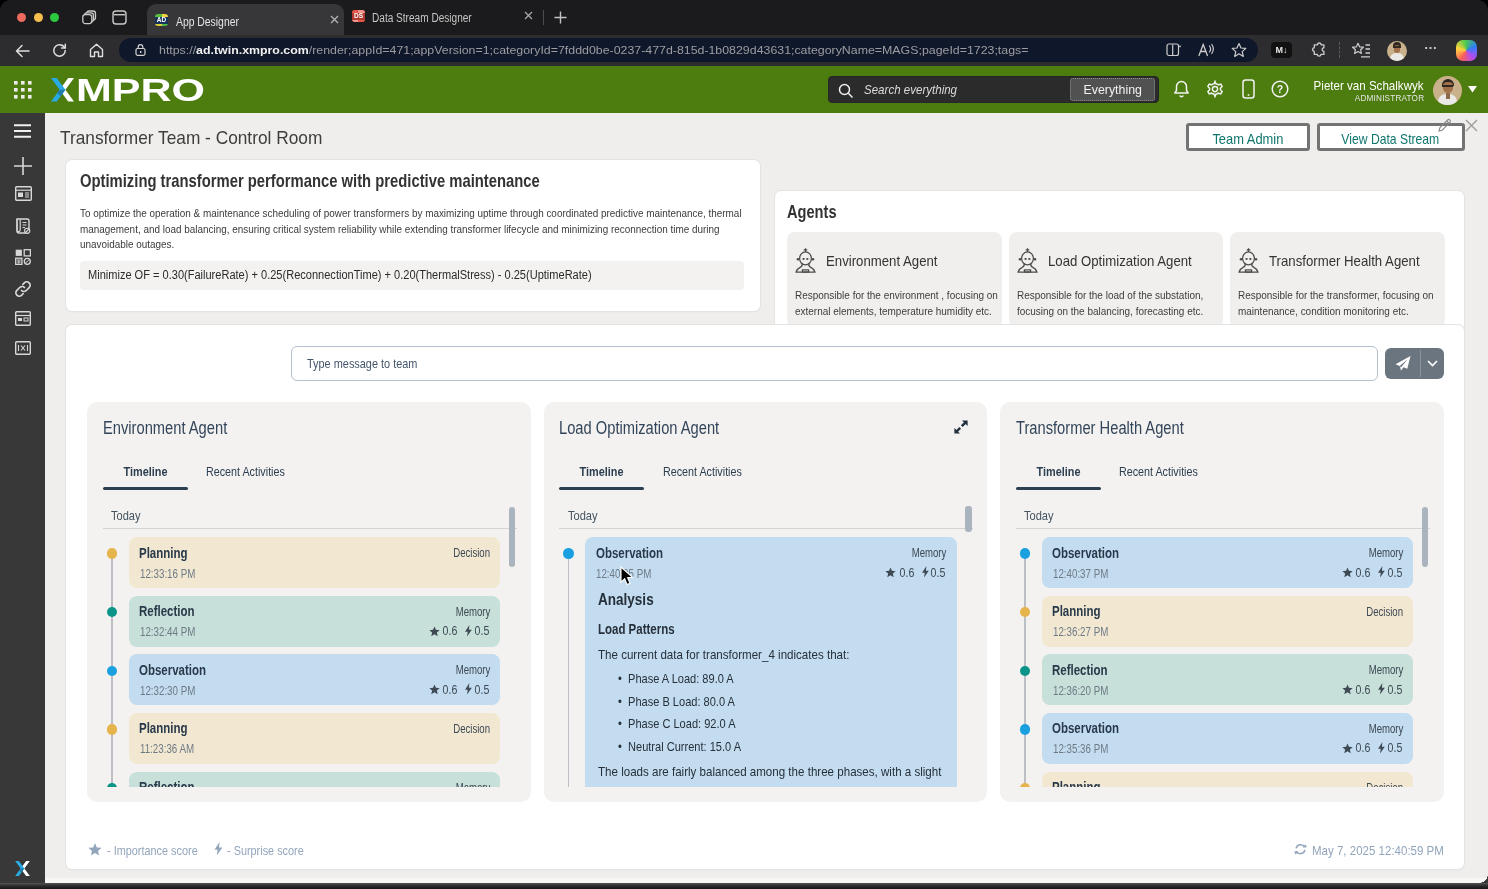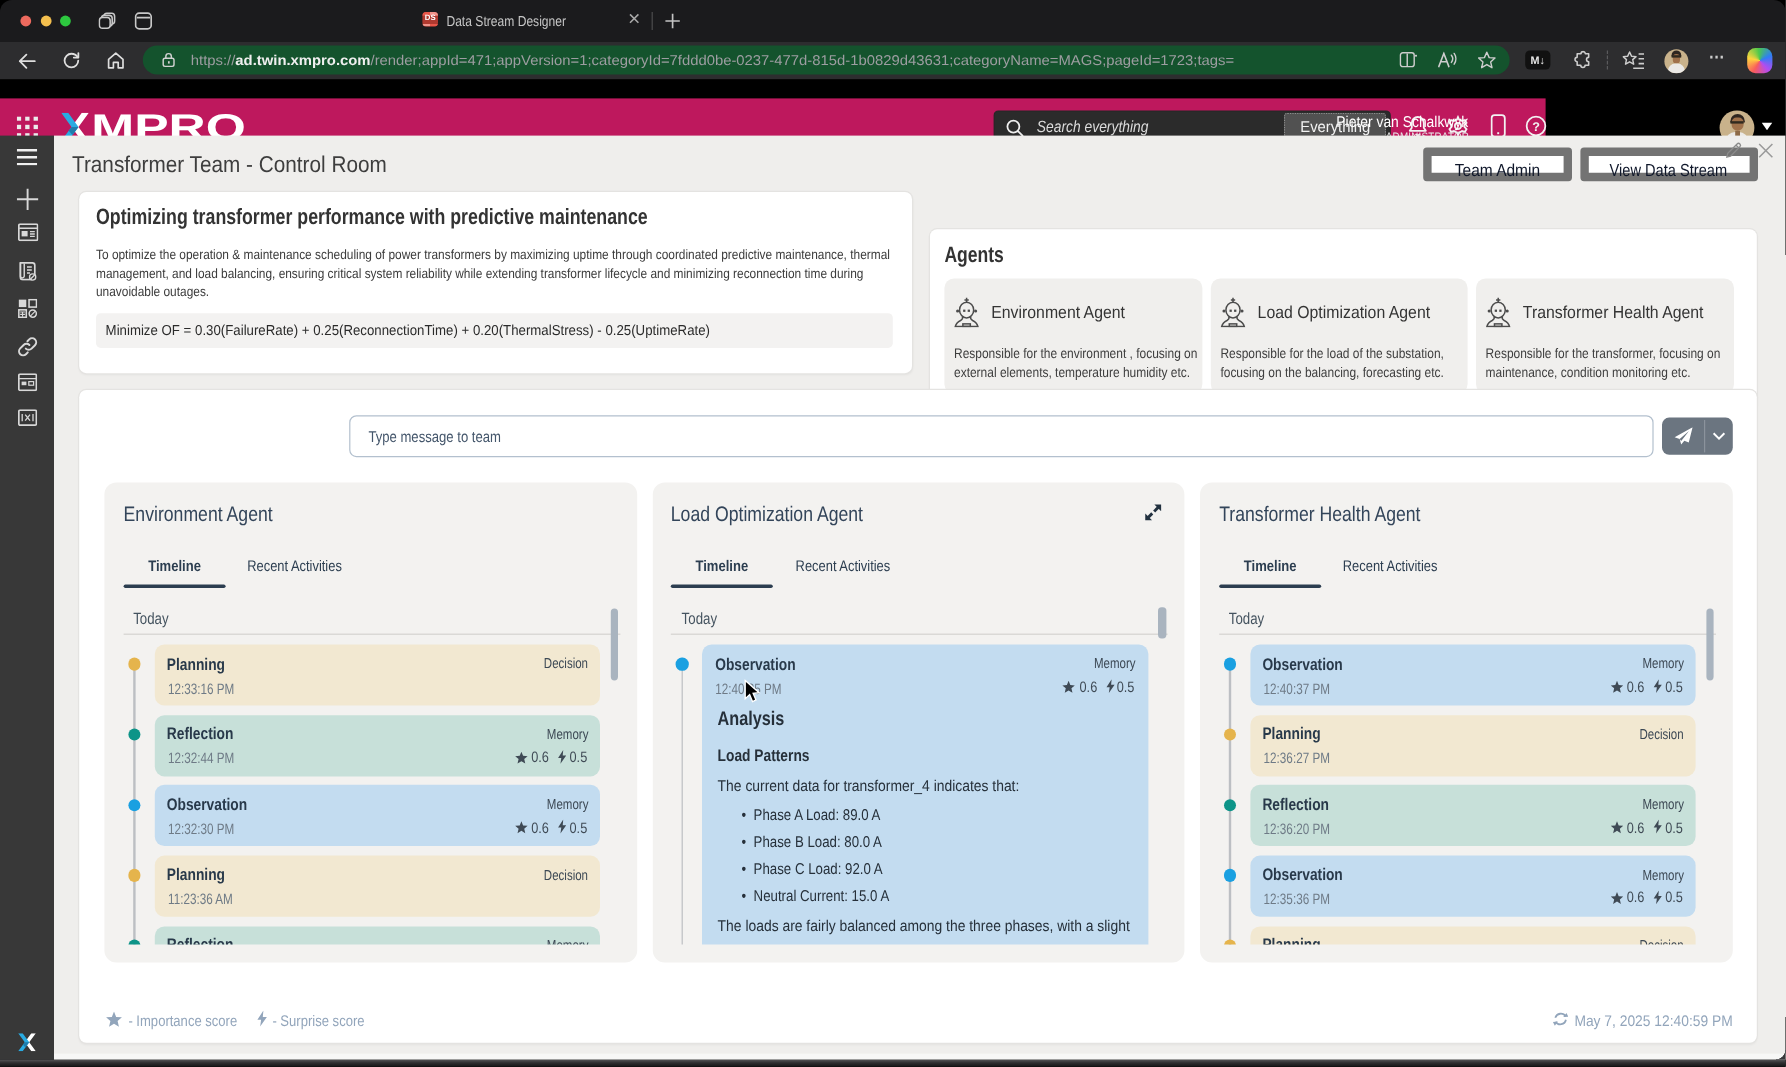--- a/index.html
+++ b/index.html
@@ -10,31 +10,31 @@
   .cx { display:inline-block; transform-origin:50% 50%; }
   
   #tabbar { left:0; top:0; width:1488px; height:35px; background:#1b1b1d; border-radius:10px 10px 0 0; }
   #toolbar { left:0; top:35px; width:1488px; height:31px; background:#2d2d2f; }
   .tl { border-radius:50%; width:9px; height:9px; top:13px; }
   #activetab { left:147px; top:4px; width:197px; height:31px; background:#37373a; border-radius:9px 9px 0 0; }
   .tabtxt { font-size:12px; color:#e4e4e4; top:11px; }
   .favicon { width:13px; height:12px; border-radius:3px; background:#17355c; top:10px; overflow:hidden; }
   .favicon .bar { position:absolute; left:0; width:100%; height:2.5px; }
   .favicon .ltr { position:absolute; width:100%; text-align:center; top:2px; font-size:6.5px; font-weight:bold; color:#fff; letter-spacing:0; }
-  #pill { left:119px; top:3px; width:1139px; height:24px; background:#14532d; border-radius:12px; }
+  #pill { left:119px; top:3px; width:1139px; height:24px; background:#0f172a; border-radius:12px; }
   svg { display:block; }
   
-  #appheader { left:0; top:82px; width:1288px; height:47px; background:#be185d; }
+  #appheader { left:0; top:66px; width:1488px; height:47px; background:#4d7c0f; }
   #sidebar { left:0; top:113px; width:45px; height:769.5px; background:#383838; }
   #searchbox { left:828px; top:10px; width:331px; height:27px; background:#2b2b2b; border:1px solid #262626; border-radius:4px; }
   #everything { left:1070px; top:11.5px; width:85px; height:23px; background:#515151; border:1px dotted #8f8f8f; border-radius:3px; color:#f2f2f2; font-size:13px; text-align:center; line-height:21px; }
   
   #main { left:45px; top:113px; width:1443px; height:769.5px; background:#efeeec; }
   .card { position:absolute; background:#fff; border-radius:6px; box-shadow:0 0 0 1px #e4e3e1, 0 1px 2px rgba(0,0,0,0.05); }
-  .btn { position:absolute; background:#fff; border:7px solid #737373; border-radius:3px; font-size:14.5px; color:#0f172a; text-align:center; }
+  .btn { position:absolute; background:#fff; border:3px solid #737373; border-radius:3px; font-size:14.5px; color:#0f766e; text-align:center; }
   .panel { position:absolute; top:77px; width:443.5px; height:400px; background:#f3f2f0; border-radius:10px; }
   .ptitle { position:absolute; left:15.5px; top:15.5px; font-size:17.5px; color:#33455a; white-space:nowrap; transform:scaleX(0.84); transform-origin:0 50%; }
   .tabt1 { position:absolute; left:15.5px; top:62px; width:85px; text-align:center; font-size:12.8px; font-weight:bold; color:#2c3e50; transform:scaleX(0.85); }
   .tabund { position:absolute; left:15.5px; top:84.5px; width:85px; height:3px; background:#2c3e50; border-radius:2px; }
   .tabt2 { position:absolute; left:119px; top:62px; font-size:12.8px; color:#2c3e50; white-space:nowrap; transform:scaleX(0.84); transform-origin:0 50%; }
   .today { position:absolute; left:24px; top:106px; font-size:13.5px; color:#44535f; white-space:nowrap; transform:scaleX(0.82); transform-origin:0 50%; }
   .todayline { position:absolute; left:15.5px; top:125.5px; width:414px; height:1px; background:#d4d3d0; }
   .viewport { position:absolute; left:15.5px; top:128px; width:414px; height:257px; overflow:hidden; }
   .vline { position:absolute; left:8.9px; top:23.5px; height:234px; width:1.6px; background:#bcbfc3; }
   .dot { position:absolute; left:4.2px; width:10.5px; height:10.5px; border-radius:50%; }
@@ -86,20 +86,31 @@
     <rect x="4.5" y="1" width="9" height="9" rx="2.5" fill="none" stroke="#c9c9c9" stroke-width="1.3"></rect>
     <rect x="2.5" y="2.8" width="9" height="9" rx="2.5" fill="#1b1b1d" stroke="#c9c9c9" stroke-width="1.3"></rect>
     <rect x="0.8" y="4.6" width="9" height="9" rx="2.5" fill="#1b1b1d" stroke="#c9c9c9" stroke-width="1.3"></rect>
   </svg>
 
   <svg class="abs" style="left:112px;top:10px;" width="15" height="15" viewBox="0 0 15 15">
     <rect x="1" y="1" width="13" height="13" rx="3" fill="none" stroke="#c9c9c9" stroke-width="1.4"></rect>
     <line x1="2" y1="4.7" x2="13" y2="4.7" stroke="#c9c9c9" stroke-width="1.4"></line>
   </svg>
 
+  <div class="abs" id="activetab">
+    <div class="abs favicon" style="left:8px;">
+      <div class="bar" style="top:0;background:linear-gradient(90deg,#5bbf3b 50%,#f0d33c 50%);"></div>
+      <div class="ltr">AD</div>
+      <div class="bar" style="bottom:0;background:linear-gradient(90deg,#d9cc35 50%,#53bb44 50%);"></div>
+    </div>
+    <div class="abs tabtxt nw" style="left:29px;transform:scaleX(0.865);transform-origin:0 50%;">App Designer</div>
+    <svg class="abs" style="left:183px;top:11px;" width="9" height="9" viewBox="0 0 9 9">
+        <path d="M1 1 L8 8 M8 1 L1 8" stroke="#b4b4b4" stroke-width="1.3"></path>
+      </svg>
+  </div>
 
   <div class="abs favicon" style="left:352px;background:#b03a30;">
     <div class="bar" style="top:0;background:linear-gradient(90deg,#e8574a 50%,#f0938a 50%);"></div>
     <div class="ltr">DS</div>
     <div class="bar" style="bottom:0;background:linear-gradient(90deg,#f0938a 50%,#e8574a 50%);"></div>
   </div>
   <div class="abs tabtxt nw" style="left:372px;color:#c6c6c6;transform:scaleX(0.84);transform-origin:0 50%;">Data Stream Designer</div>
   <svg class="abs" style="left:524px;top:11px;" width="9" height="9" viewBox="0 0 9 9">
       <path d="M1 1 L8 8 M8 1 L1 8" stroke="#a8a8a8" stroke-width="1.3"></path>
     </svg>

